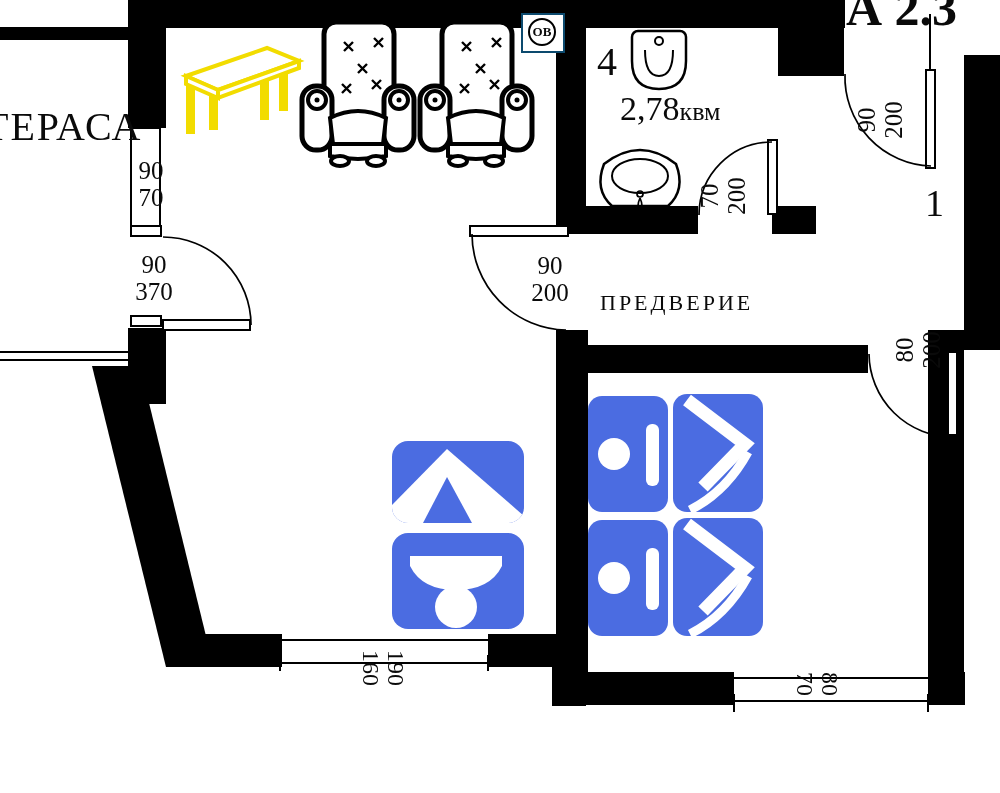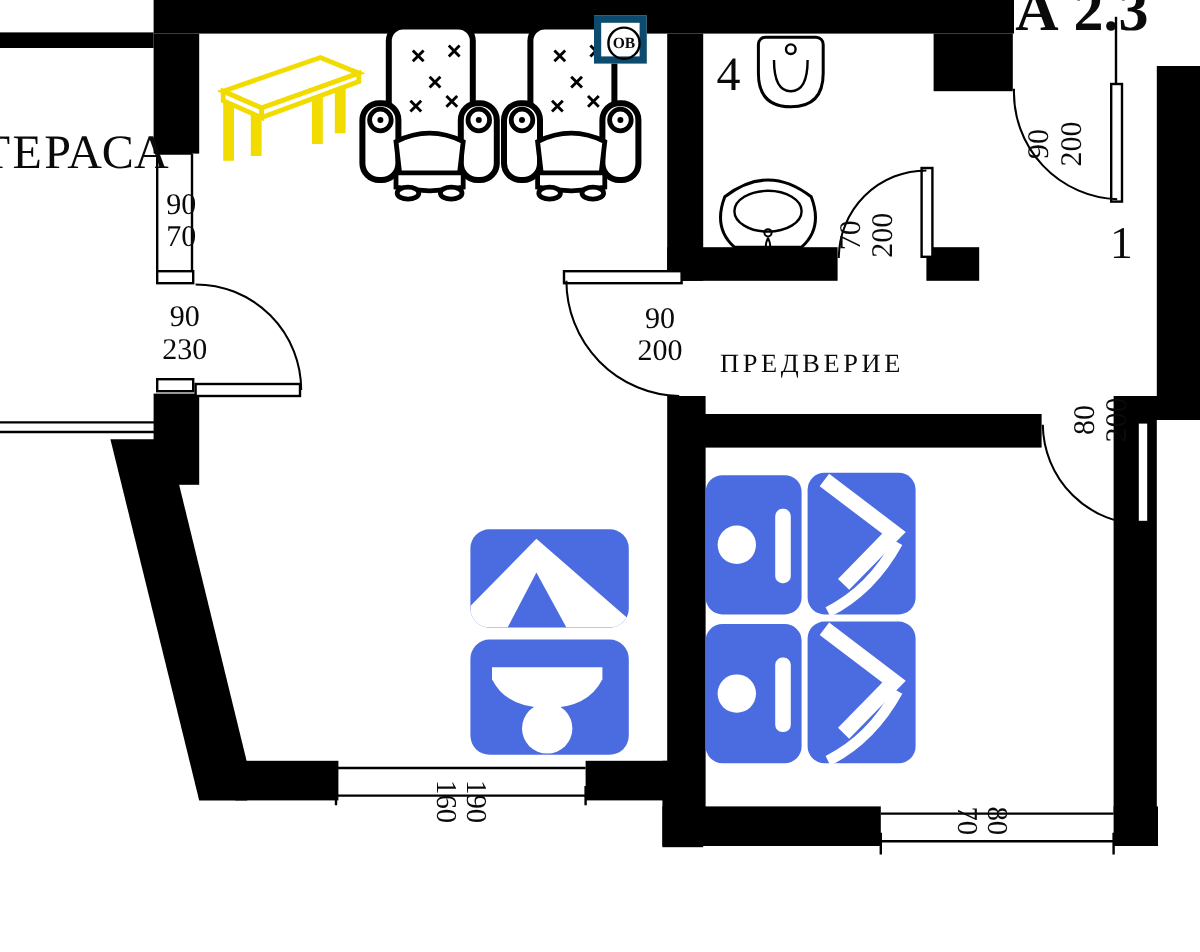--- a/index.html
+++ b/index.html
@@ -11,22 +11,22 @@
   .room-label{font-size:40px;letter-spacing:2px;}
   .vest-label{font-size:22px;letter-spacing:3px;}
   .num-label{font-size:40px;}
   .dim{position:absolute;font-size:25px;line-height:1.06;text-align:center;}
   .dim span{display:block;}
   .dim.rot-ccw{transform:translate(-50%,-50%) rotate(-90deg);}
   .dim.rot-cw{transform:translate(-50%,-50%) rotate(90deg);}
   .area-val{font-size:34px;}
   .area-unit{font-size:26px;}
   #title{position:absolute;left:846px;top:-21px;font-size:50px;font-weight:bold;}
-  #ov-notch{position:absolute;left:495px;top:13px;width:44px;height:40px;background:#fff;
-            border:6px solid #0c4a6e;box-sizing:border-box;}
+  #ov-notch{position:absolute;left:521px;top:13px;width:44px;height:40px;background:#fff;
+            border:2px solid #0c4a6e;box-sizing:border-box;}
   #ov-circle{position:absolute;left:5px;top:3px;width:28px;height:28px;border:2px solid #000;
              border-radius:50%;box-sizing:border-box;font-size:13px;text-align:center;
              line-height:24px;font-weight:bold;}
 </style>
 </head>
 <body>
 
 <div id="plan">
 
   <div class="wall" style="left:128px;top:0;width:717px;height:28px"></div>
@@ -182,29 +182,32 @@
       <path d="M690,510 Q726,492 748,452" fill="none" stroke="#fff" stroke-width="9"></path>
     </g>
   </svg>
 
   <div id="title" class="lbl">А 2.3</div>
 
   <div class="lbl room-label" style="left:-16px;top:103px">ТЕРАСА</div>
   <div class="lbl vest-label" style="left:600px;top:290px">ПРЕДВЕРИЕ</div>
 
   <div class="lbl num-label" style="left:597px;top:38px">4</div>
+  <div class="lbl" style="left:620px;top:90px">
+    <span class="area-val">2,78</span><span class="area-unit">квм</span>
+  </div>
   <div class="lbl num-label" style="left:925px;top:181px;font-size:38px">1</div>
 
   <div class="dim" style="left:133px;top:158px;width:36px">
     <span>90</span>
     <span>70</span>
   </div>
   <div class="dim" style="left:130px;top:252px;width:48px">
     <span>90</span>
-    <span>230</span>
+    <span>370</span>
   </div>
   <div class="dim" style="left:524px;top:253px;width:52px">
     <span>90</span>
     <span>200</span>
   </div>
   <div class="dim rot-ccw" style="left:723px;top:196px">
     <span>70</span>
     <span>200</span>
   </div>
   <div class="dim rot-ccw" style="left:880px;top:120px">

